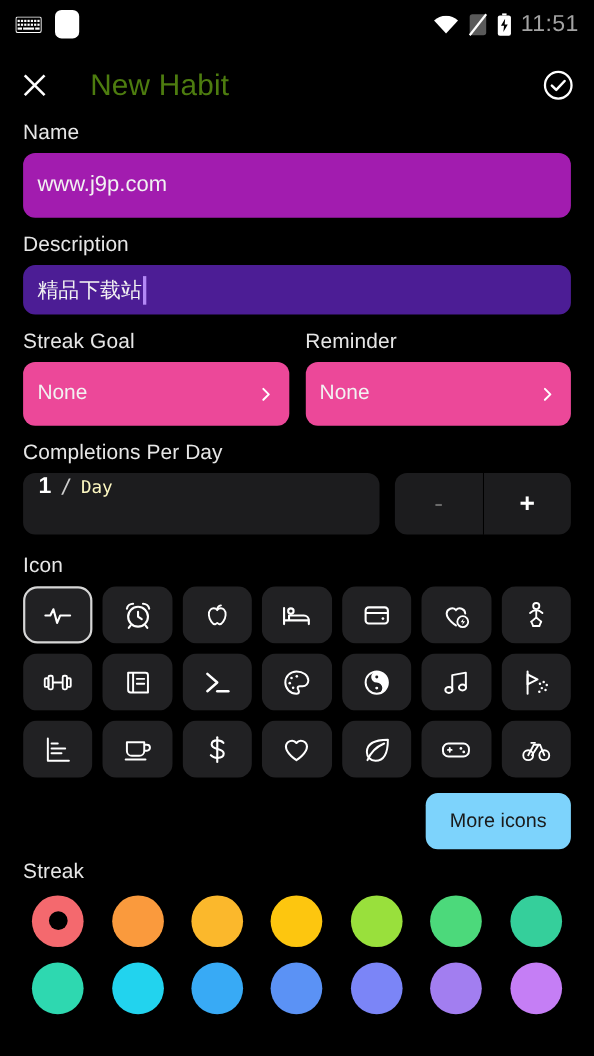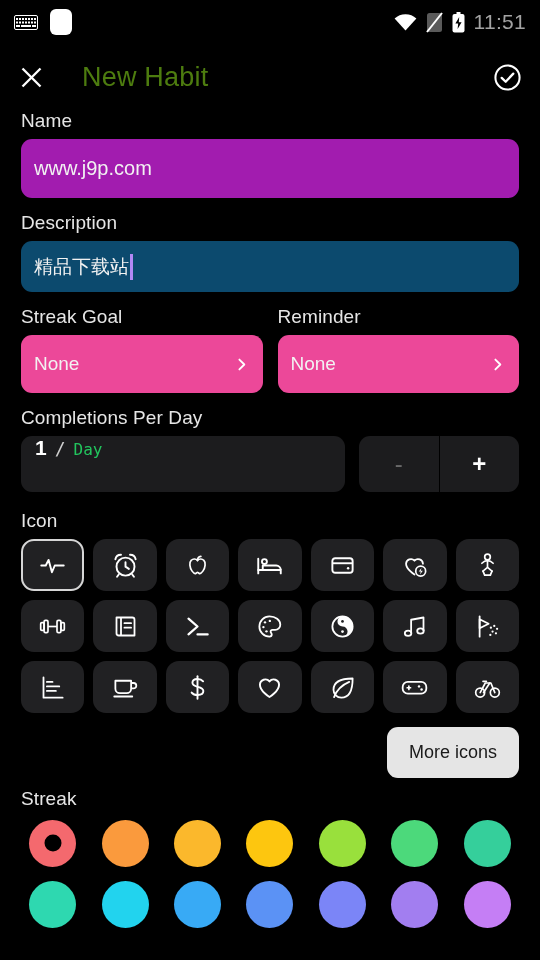--- a/index.html
+++ b/index.html
@@ -42,21 +42,21 @@
     font-size: 19px; color: #e6e6e6; margin-bottom: 7px; letter-spacing: .1px;
   }
   .input-box {
     background: #a21caf; border-radius: 11px;
     color: #f2f2f2; font-size: 20px;
     display: flex; align-items: center;
     padding: 0 13px;
   }
   .name-input { height: 59px; }
   .desc-input {
-    background: #0c4a6e; height: 51px; position: relative;
+    background: #4c1d95; height: 45px; position: relative;
   }
   .caret {
     display: inline-block; width: 2.5px; height: 26px;
     background: #b388f5; margin-left: 1px;
   }
   .cjk { font-family: "DejaVu Sans", sans-serif; font-size: 19px; }
 
   .gap-sm { height: 14px; }
   .gap-md { height: 18px; }
 
@@ -72,21 +72,21 @@
 
   
   .completions-row { display: flex; gap: 14px; align-items: stretch; }
   .comp-value {
     flex: 1; background: #1c1c1e; border-radius: 11px; height: 56px;
     display: flex; align-items: baseline; padding: 0 14px;
     gap: 8px;
   }
   .comp-num { font-size: 21px; font-weight: bold; color: #fff; }
   .comp-slash { font-size: 18px; color: #cfcfcf; font-family: "DejaVu Sans Mono", monospace; }
-  .comp-unit { font-size: 16px; color: #22c55e; font-family: "DejaVu Sans Mono", monospace; }
+  .comp-unit { font-size: 16px; color: #fef9c3; font-family: "DejaVu Sans Mono", monospace; }
   .stepper { display: flex; width: 160px; }
   .step-btn {
     flex: 1; background: #1c1c1e; display: flex;
     align-items: center; justify-content: center;
     font-size: 24px; color: #fff; height: 56px;
   }
   .step-minus { border-radius: 11px 0 0 11px; color: #6a6a6a; border-right: 1px solid #000; }
   .step-plus { border-radius: 0 11px 11px 0; font-weight: bold; }
 
   
@@ -97,21 +97,21 @@
   .icon-cell {
     height: 52px; background: #212123; border-radius: 13px;
     display: flex; align-items: center; justify-content: center;
     border: 2px solid transparent;
   }
   .icon-cell.selected { border-color: #d6d6d6; }
   .icon-cell svg { width: 27px; height: 27px; }
 
   .more-row { display: flex; justify-content: flex-end; margin-top: 14px; }
   .more-btn {
-    background: #e5e5e5; color: #1a1a1a;
+    background: #7dd3fc; color: #1a1a1a;
     border: none; border-radius: 11px;
     padding: 15px 22px; font-size: 18px;
     font-family: "Liberation Sans", sans-serif;
     margin-left: 40px;
   }
 
   
   .color-grid {
     display: grid; grid-template-columns: repeat(7, 1fr);
     gap: 9px; row-gap: 9px;

